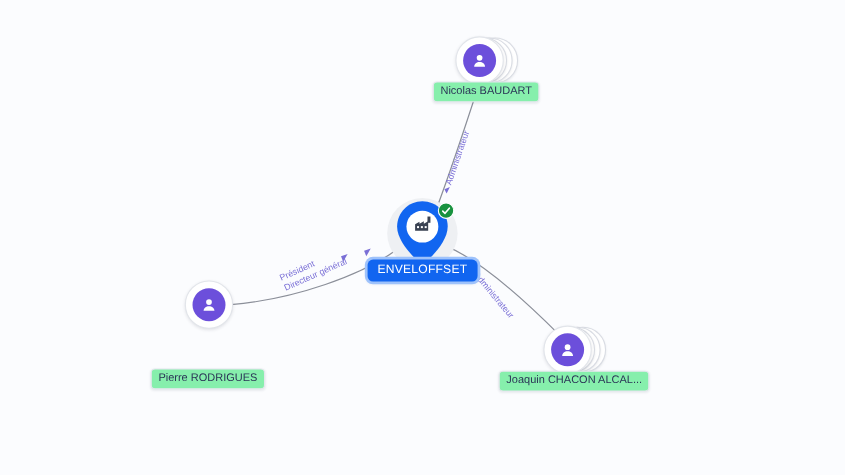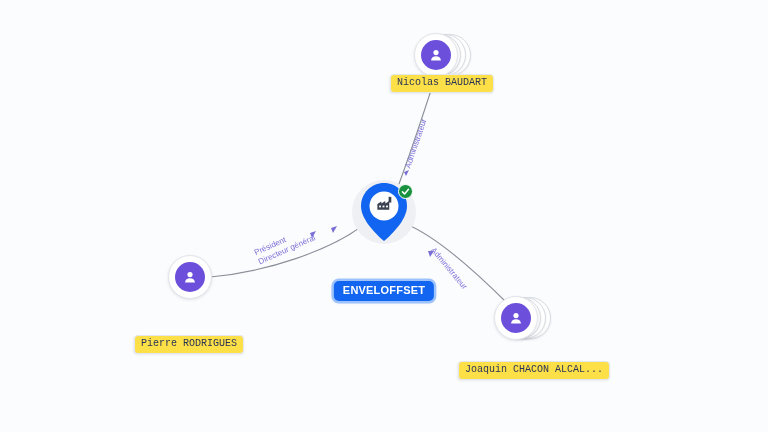--- a/index.html
+++ b/index.html
@@ -82,30 +82,29 @@
     display: flex;
     align-items: center;
     justify-content: center;
   }
   .avatar-inner svg { display: block; }
 
   
   .caption {
     position: absolute;
     transform: translate(-50%, 0);
-    background: #fde047;
+    background: #86efac;
     border: 1px solid #e4e7ed;
     border-radius: 4px;
     padding: 2px 6px 3px 6px;
     font-size: 10px;
     line-height: 12px;
     color: #2a3456;
     white-space: nowrap;
     box-shadow: 0 1px 2px rgba(30,35,60,0.08);
-    font-family: Liberation Mono, monospace;
   }
 
   
   .pin-wrap {
     position: absolute;
     transform: translate(-50%, -50%);
     width: 66px;
     height: 66px;
   }
   .pin-halo {
@@ -151,28 +150,27 @@
     align-items: center;
     justify-content: center;
   }
 
   .company-label {
     position: absolute;
     transform: translate(-50%, 0);
     background: #1165f0;
     color: #ffffff;
     font-size: 11px;
-    font-weight: bold;
+    font-weight: normal;
     letter-spacing: 0.2px;
     line-height: 13px;
     padding: 3px 9px 4px 9px;
     border-radius: 5px;
     white-space: nowrap;
     box-shadow: 0 0 0 2.5px #9ec2fb, 0 1px 3px rgba(20,60,140,0.25);
-    margin-top: 45px;
   }
   .edge-label-group {
     position: absolute;
     transform-origin: 0 50%;
     white-space: nowrap;
   }
   .edge-label-group .ln {
     display: block;
     color: #7a6fd6;
     font-size: 8px;
@@ -250,21 +248,21 @@
       <div class="stack-card c1"></div>
       <div class="avatar-circle">
         <div class="avatar-inner">
           <svg width="16" height="16" viewBox="0 0 24 24" fill="#ffffff">
             <circle cx="12" cy="8.4" r="3.9"></circle>
             <path d="M4.6 20.4c0-4.1 3.4-6.4 7.4-6.4s7.4 2.3 7.4 6.4z"></path>
           </svg>
         </div>
       </div>
     </div>
-    <div class="caption" style="left:12px; top:20px;margin-top:24px;">Joaquin CHACON ALCAL...</div>
+    <div class="caption" style="left:0px; top:20px;">Joaquin CHACON ALCAL...</div>
   </div>
 
   <div class="node" style="left:384px; top:212px;">
     <div class="pin-wrap">
       <div class="pin-halo"></div>
       <svg class="pin-shape" viewBox="0 0 50 62" xmlns="http://www.w3.org/2000/svg">
         <path d="M25 2 C12.3 2 2 12.3 2 25 C2 39.5 19 55 25 60 C31 55 48 39.5 48 25 C48 12.3 37.7 2 25 2 Z" fill="#1165f0"></path>
         <circle cx="25" cy="25" r="14.5" fill="#ffffff"></circle>
       </svg>
       <div class="pin-icon">

